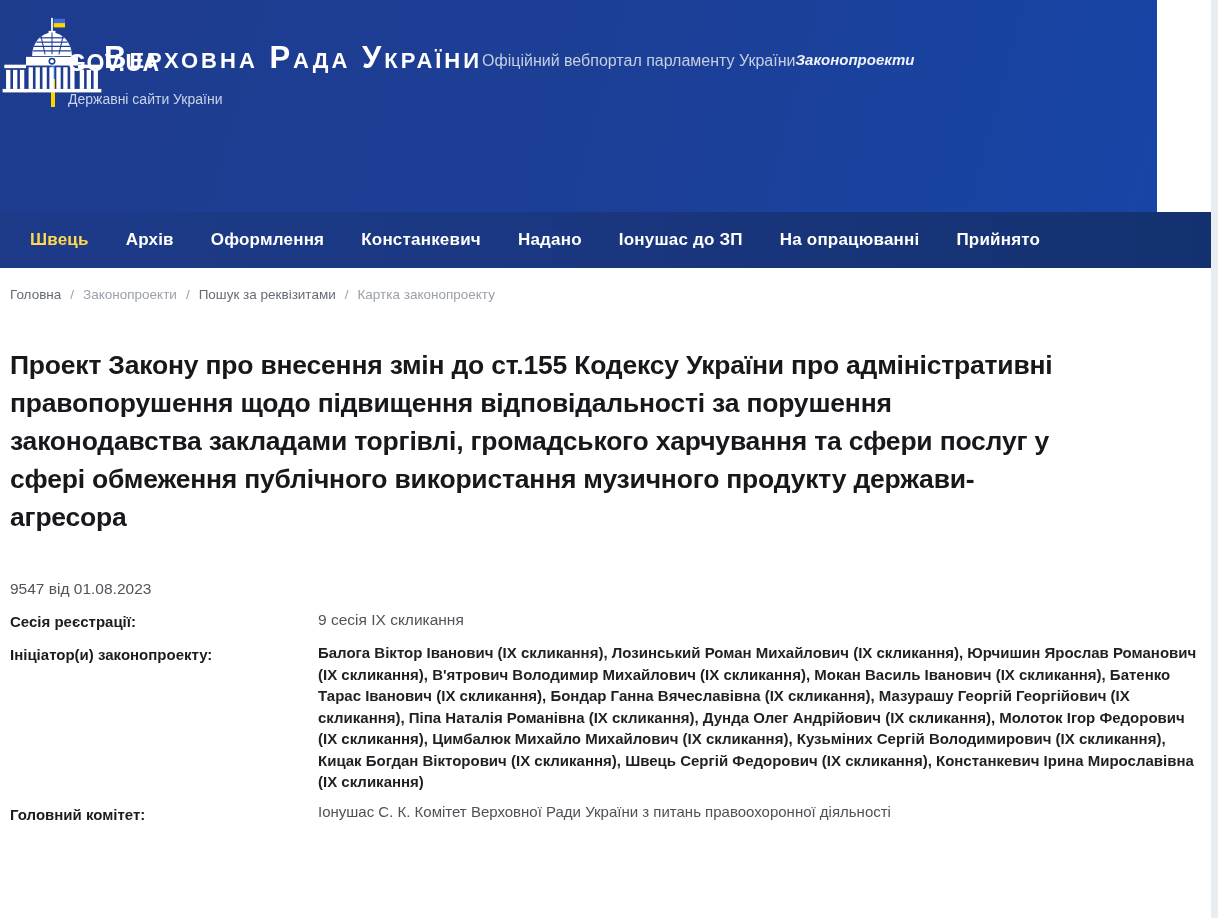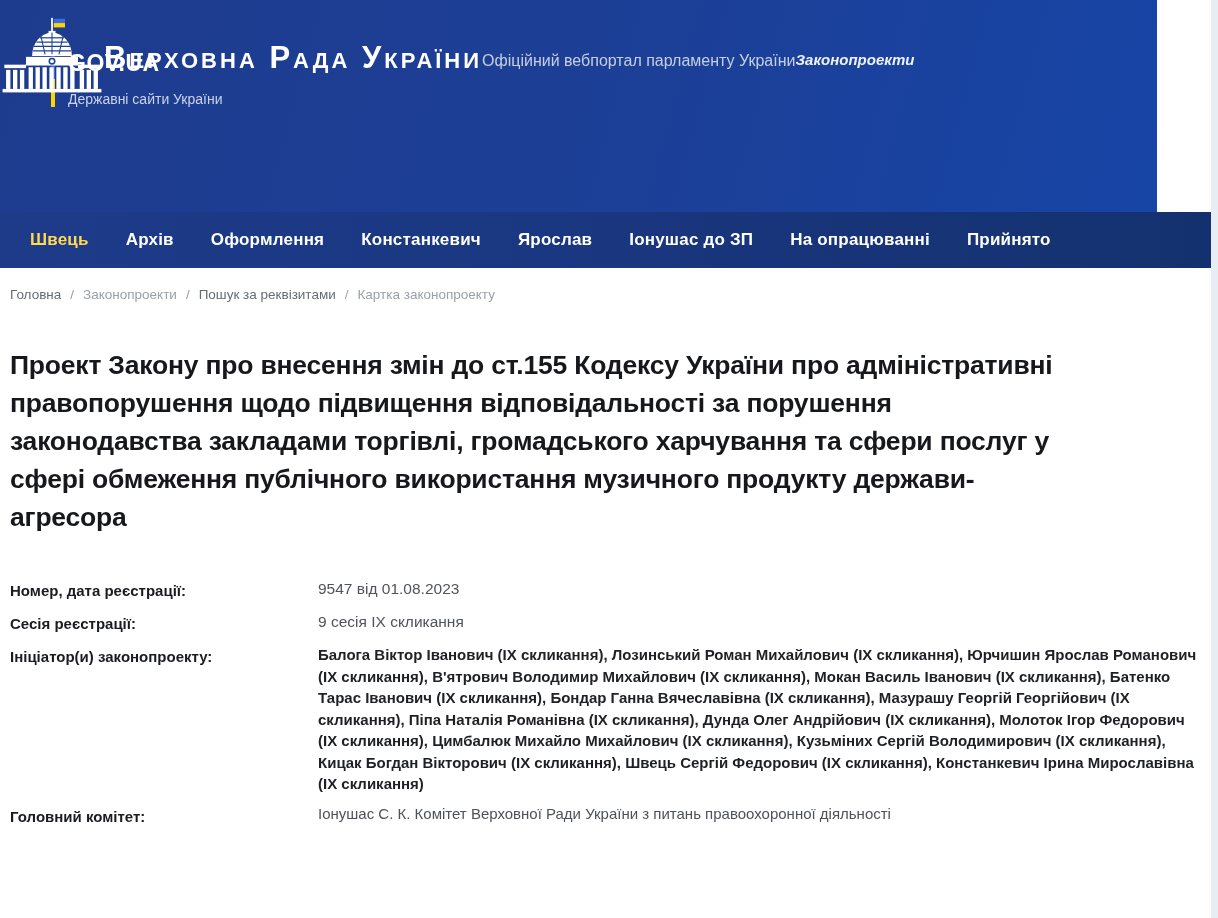--- a/index.html
+++ b/index.html
@@ -158,42 +158,41 @@
     <div class="rada-subtitle">Офіційний вебпортал парламенту України</div>
     <div class="rada-section">Законопроекти</div>
   </div>
 </div>
 
 <nav class="main-nav">
   <a class="active">Швець</a>
   <a>Архів</a>
   <a>Оформлення</a>
   <a>Констанкевич</a>
-  <a>Ярослав</a>
+  <a>Надано</a>
   <a>Іонушас до ЗП</a>
   <a>На опрацюванні</a>
   <a>Прийнято</a>
 </nav>
 
 <div class="breadcrumb">
   <a class="crumb-a">Головна</a>
   <span class="crumb-sep">/</span>
   <a class="crumb-b">Законопроекти</a>
   <span class="crumb-sep">/</span>
   <a class="crumb-a">Пошук за реквізитами</a>
   <span class="crumb-sep">/</span>
   <span class="crumb-b">Картка законопроекту</span>
 </div>
 
 <div class="content">
   <h1 class="bill-title">Проект Закону про внесення змін до ст.155 Кодексу України про адміністративні правопорушення щодо підвищення відповідальності за порушення законодавства закладами торгівлі, громадського харчування та сфери послуг у сфері обмеження публічного використання музичного продукту держави-агресора</h1>
 
   <div class="details">
     <div class="row">
-      <div class="label">Номер, дата реєстрації:</div>
       <div class="value">9547 від 01.08.2023</div>
     </div>
     <div class="row">
       <div class="label">Сесія реєстрації:</div>
       <div class="value">9 сесія IX скликання</div>
     </div>
     <div class="row spaced">
       <div class="label">Ініціатор(и) законопроекту:</div>
       <div class="value strong">Балога Віктор Іванович (ІХ скликання), Лозинський Роман Михайлович (ІХ скликання), Юрчишин Ярослав Романович (ІХ скликання), В'ятрович Володимир Михайлович (ІХ скликання), Мокан Василь Іванович (ІХ скликання), Батенко Тарас Іванович (ІХ скликання), Бондар Ганна Вячеславівна (ІХ скликання), Мазурашу Георгій Георгійович (ІХ скликання), Піпа Наталія Романівна (ІХ скликання), Дунда Олег Андрійович (ІХ скликання), Молоток Ігор Федорович (ІХ скликання), Цимбалюк Михайло Михайлович (ІХ скликання), Кузьміних Сергій Володимирович (ІХ скликання), Кицак Богдан Вікторович (ІХ скликання), Швець Сергій Федорович (ІХ скликання), Констанкевич Ірина Мирославівна (ІХ скликання)</div>
     </div>

